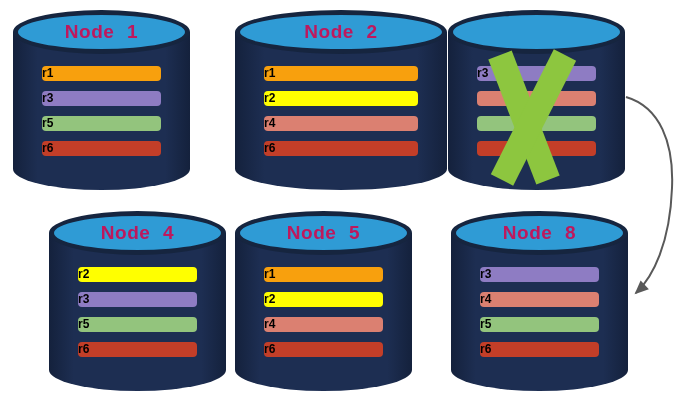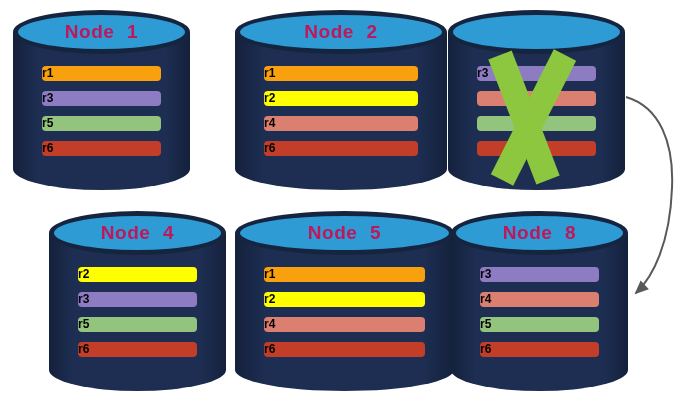--- a/index.html
+++ b/index.html
@@ -132,21 +132,21 @@
     <div class="cyl-top"></div>
     <div class="cyl-title">Node 4</div>
     <div class="rows">
       <div class="row" style="background-color: rgb(255, 255, 0);">r2</div>
       <div class="row" style="background-color: rgb(142, 124, 195);">r3</div>
       <div class="row" style="background-color: rgb(147, 196, 125);">r5</div>
       <div class="row" style="background-color: rgb(195, 62, 40);">r6</div>
     </div>
   </div>
 
-  <div class="node" style="left:235px; top:211px;padding-left:42px;">
+  <div class="node" style="left:235px; top:211px;">
     <div class="cyl-body"></div>
     <div class="cyl-top"></div>
     <div class="cyl-title">Node 5</div>
     <div class="rows">
       <div class="row" style="background-color: rgb(248, 160, 13);">r1</div>
       <div class="row" style="background-color: rgb(255, 255, 0);">r2</div>
       <div class="row" style="background-color: rgb(219, 128, 113);">r4</div>
       <div class="row" style="background-color: rgb(195, 62, 40);">r6</div>
     </div>
   </div>

